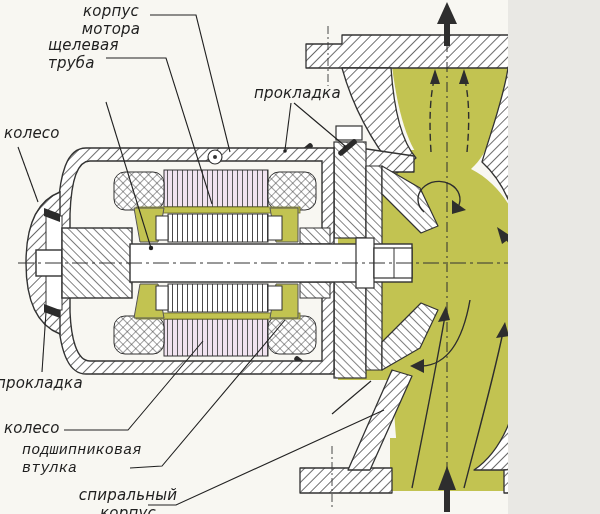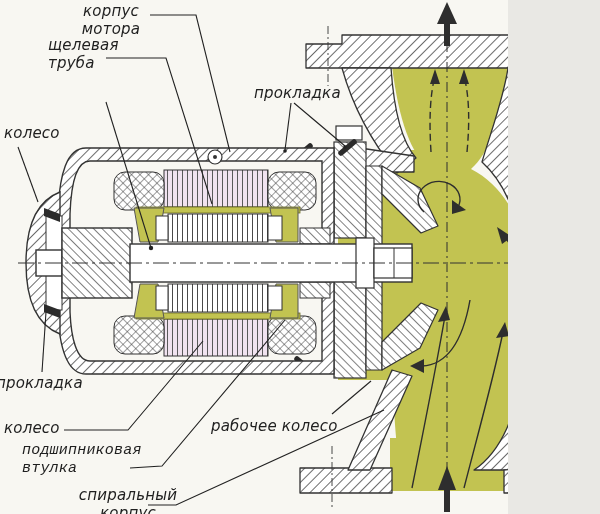--- a/index.html
+++ b/index.html
@@ -198,15 +198,14 @@
   <div class="lbl" style="left:48px;top:36px;">щелевая
 труба</div>
   <div class="lbl" style="left:254px;top:84px;">прокладка</div>
   <div class="lbl" style="left:4px;top:124px;">колесо</div>
   <div class="lbl" style="left:-4px;top:374px;">прокладка</div>
   <div class="lbl" style="left:4px;top:419px;">колесо</div>
   <div class="lbl" style="left:22px;top:442px;font-family:Liberation Mono, monospace;">подшипниковая
 втулка</div>
   <div class="lbl center" style="left:72px;top:486px;width:112px;">спиральный
 корпус</div>
-  <div class="lbl" style="left:211px;top:417px;">рабочее колесо</div>
 
 </div>
 
 </body></html>

